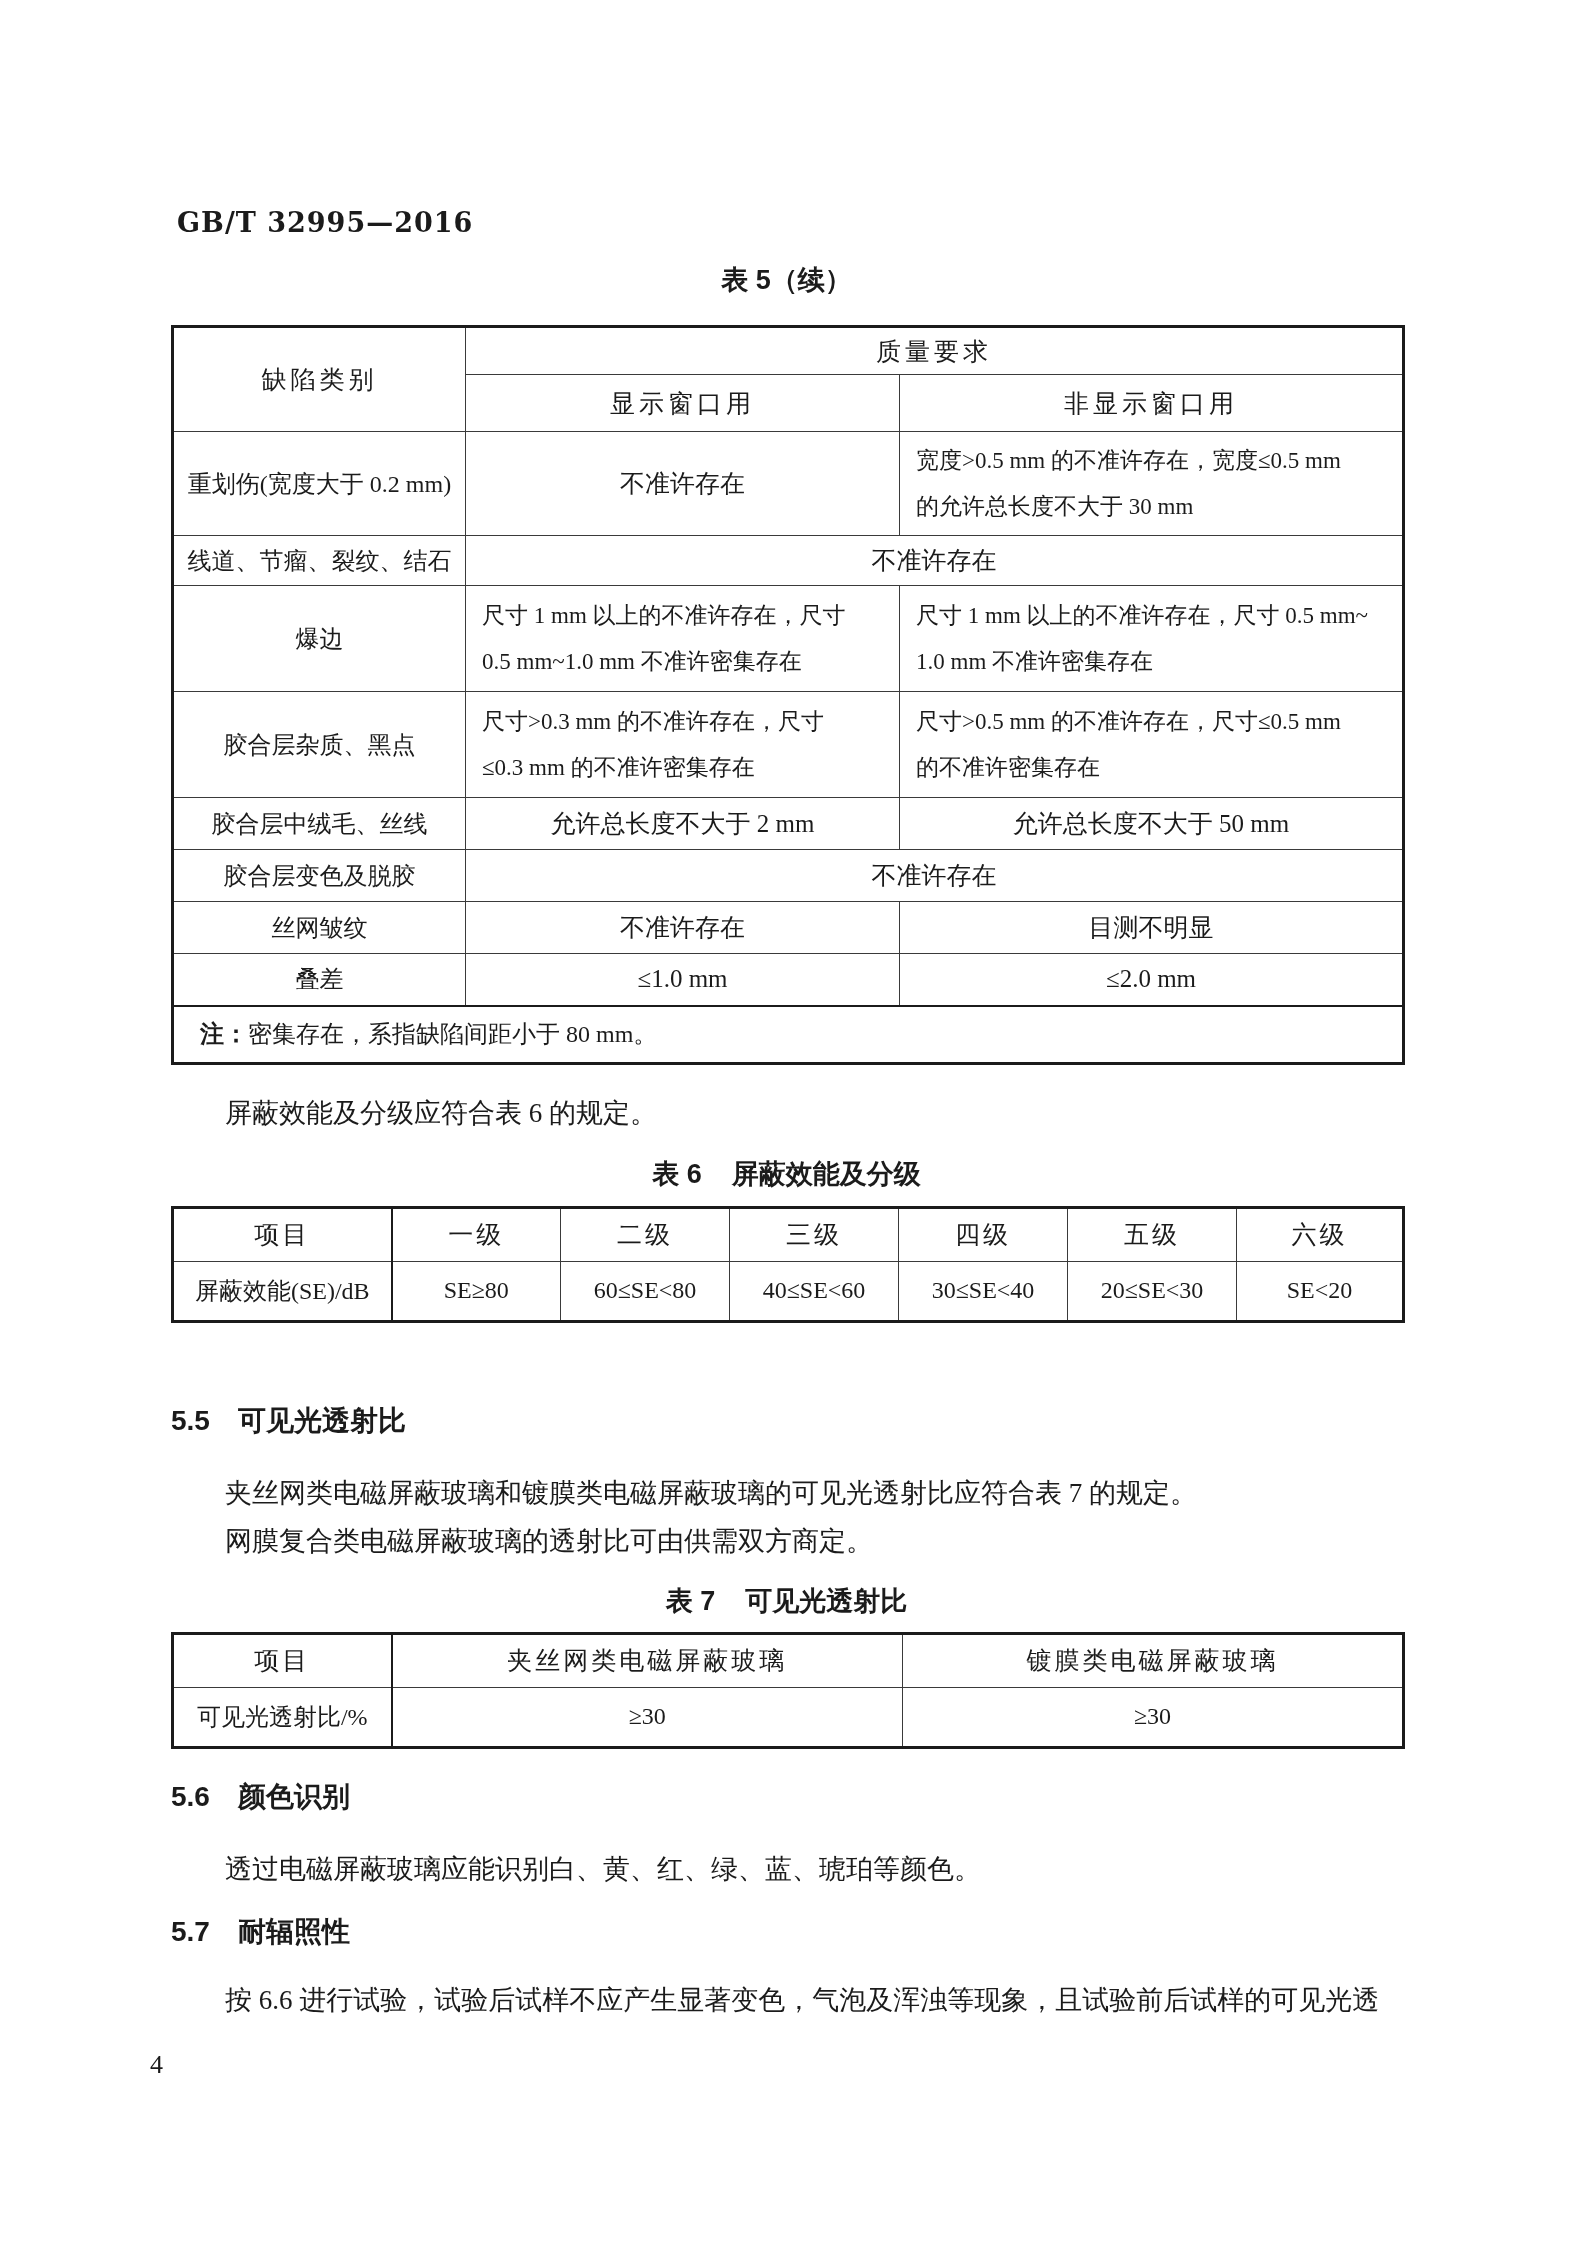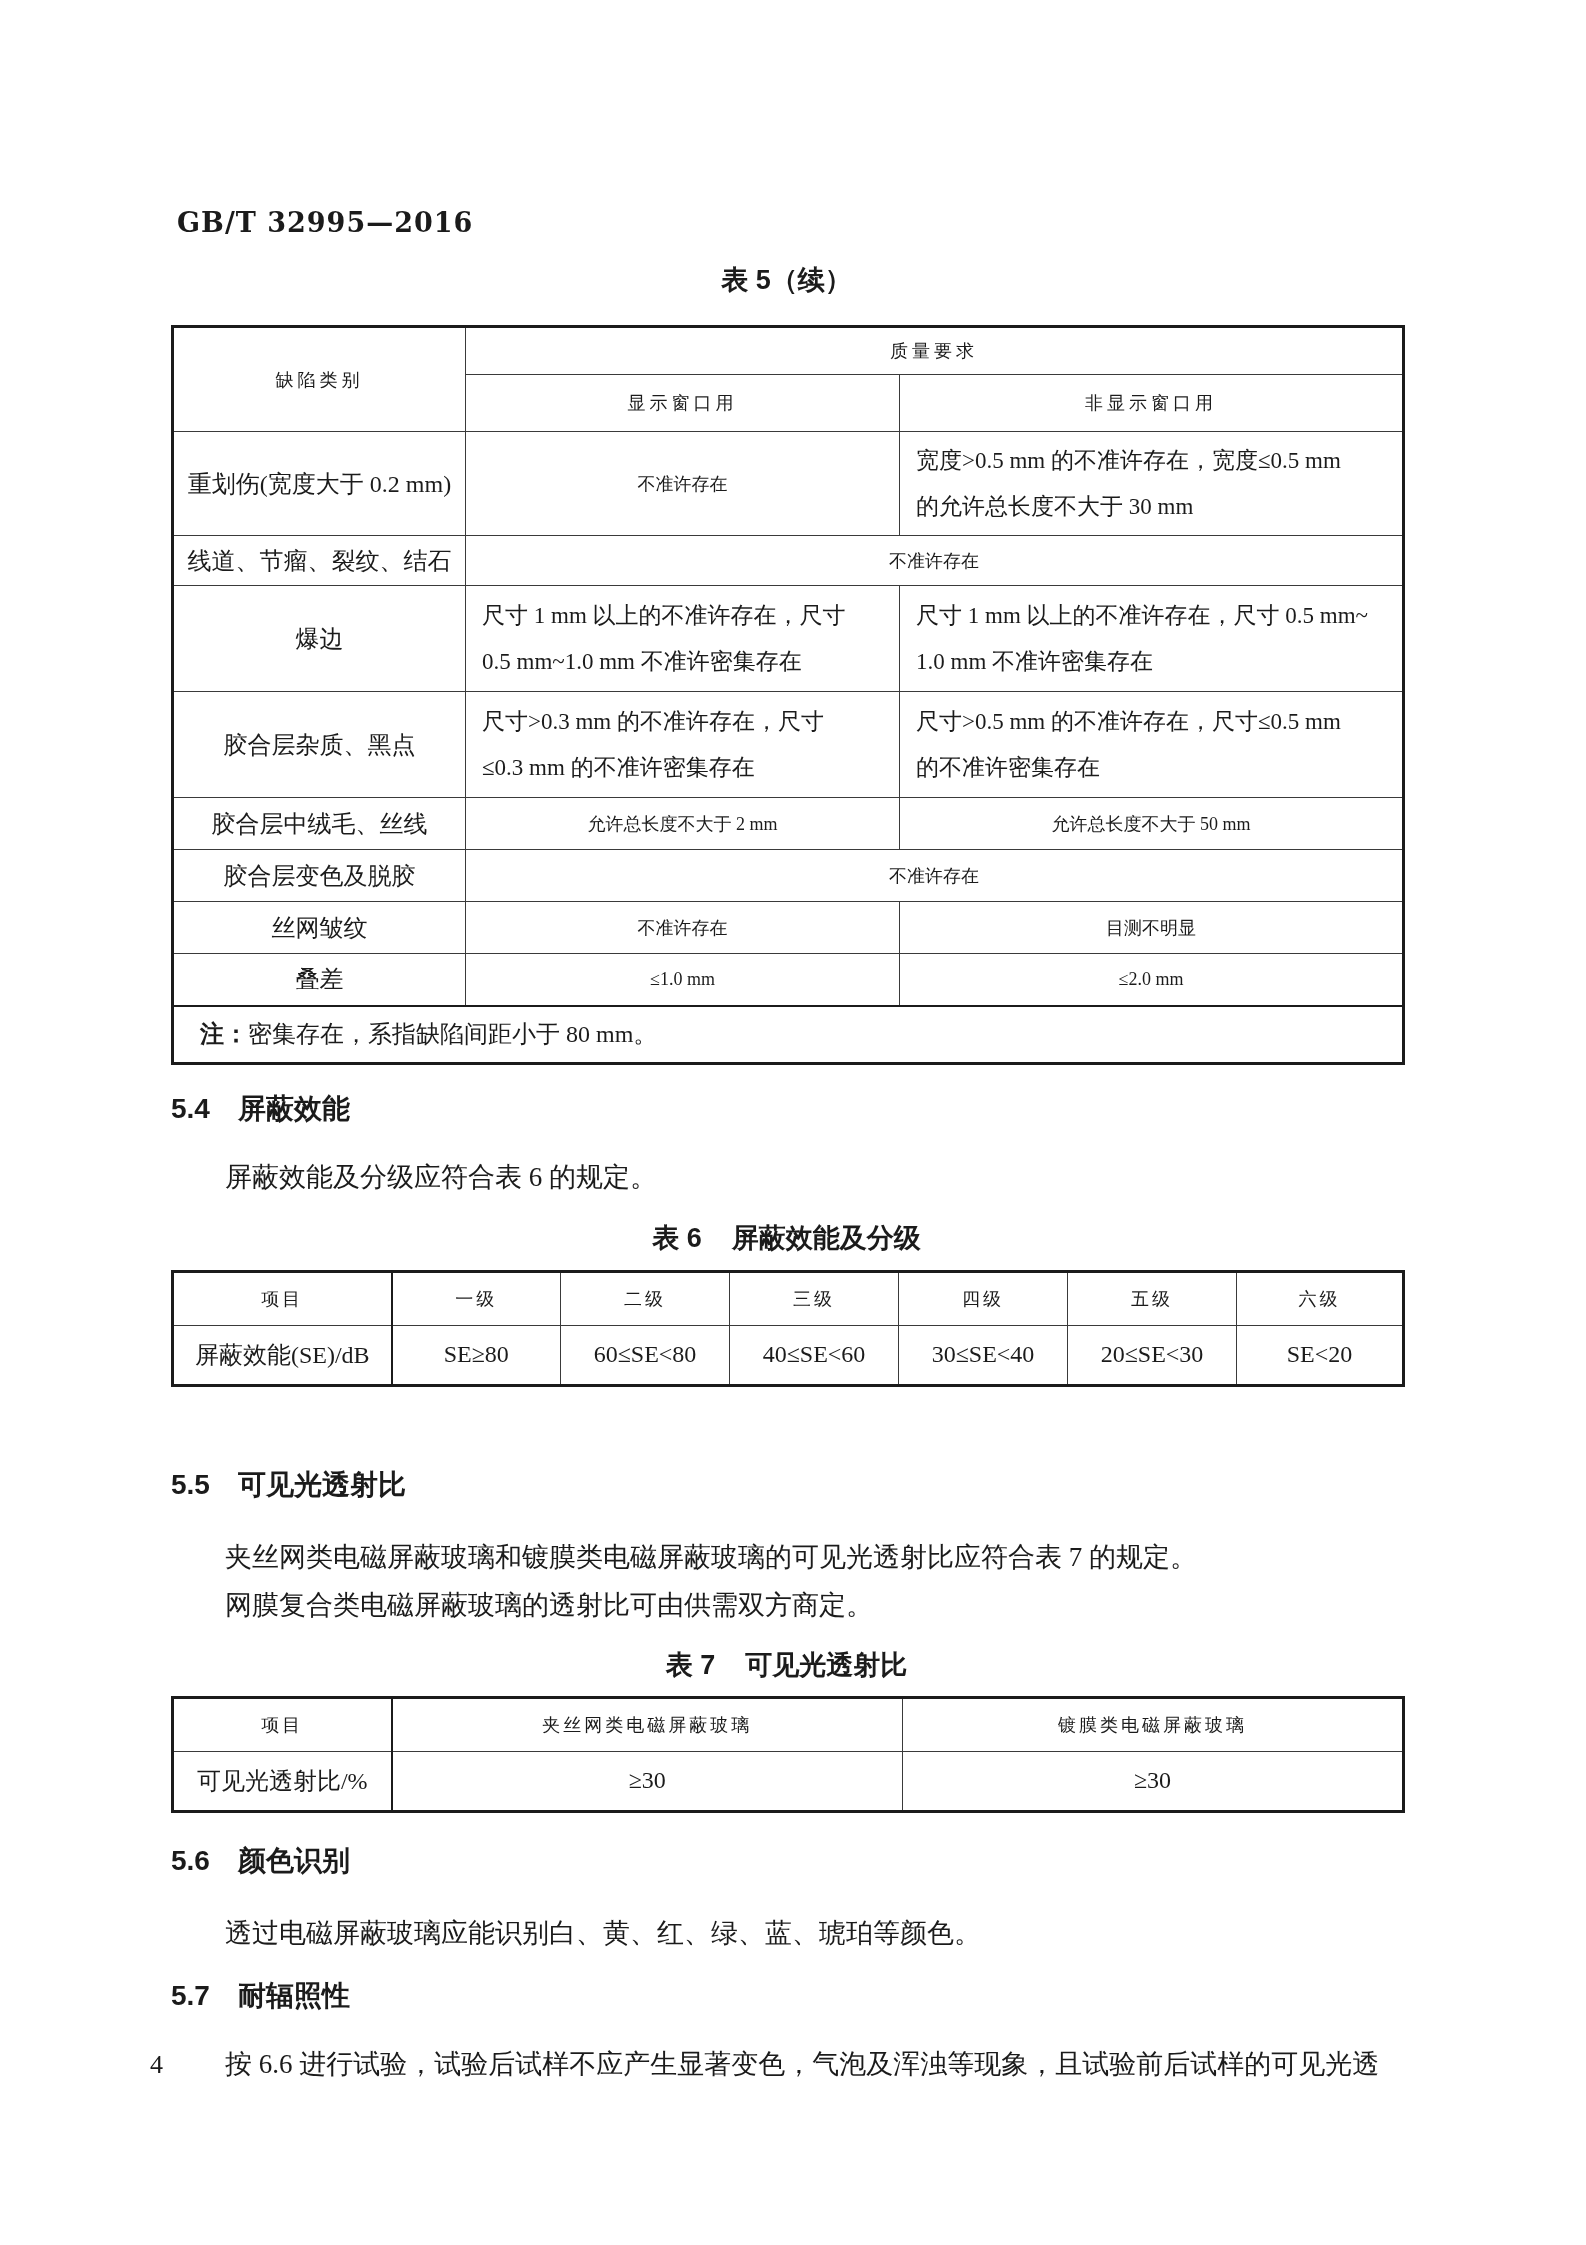--- a/index.html
+++ b/index.html
@@ -39,21 +39,21 @@
   
   table{
     border-collapse:collapse;table-layout:fixed;width:1231px;
     border:3px solid #1b1b1b;
   }
   th,td{
     border:1.5px solid #3a3a3a;
     vertical-align:middle;text-align:center;
     font-weight:normal;
     padding:0;
-    font-size:18px;
+    font-size:25px;
   }
   .t5{margin-top:27px;}
   .t5 .hr1 th{height:46px;}
   .t5 .hr2 th{height:56px;}
   .t5 th{letter-spacing:4px;}
   .rh-a{height:104px;}
   .rh-b{height:50px;}
   .rh-c{height:106px;}
   .rh-s{height:52px;}
   .c-def{font-size:24px;white-space:nowrap;}
@@ -166,23 +166,20 @@
       <td class="c-def">叠差</td>
       <td>≤1.0 mm</td>
       <td>≤2.0 mm</td>
     </tr>
     <tr class="note-row">
       <td colspan="3"><span class="note-label">注：</span><span>密集存在，系指缺陷间距小于 80 mm。</span></td>
     </tr>
   </tbody>
     </table>
 
-  <div class="sec-heading mt-h54">
-    <span class="sec-num">5.4</span><span>屏蔽效能</span>
-  </div>
   <p class="para mt-p54">屏蔽效能及分级应符合表 6 的规定。</p>
 
   <div class="tbl-title mt-t6title">
     <span>表 6</span><span class="tt-name">屏蔽效能及分级</span>
   </div>
 
   <table class="t6">
     <colgroup>
         <col style="width:219px">
         <col style="width:169px">

